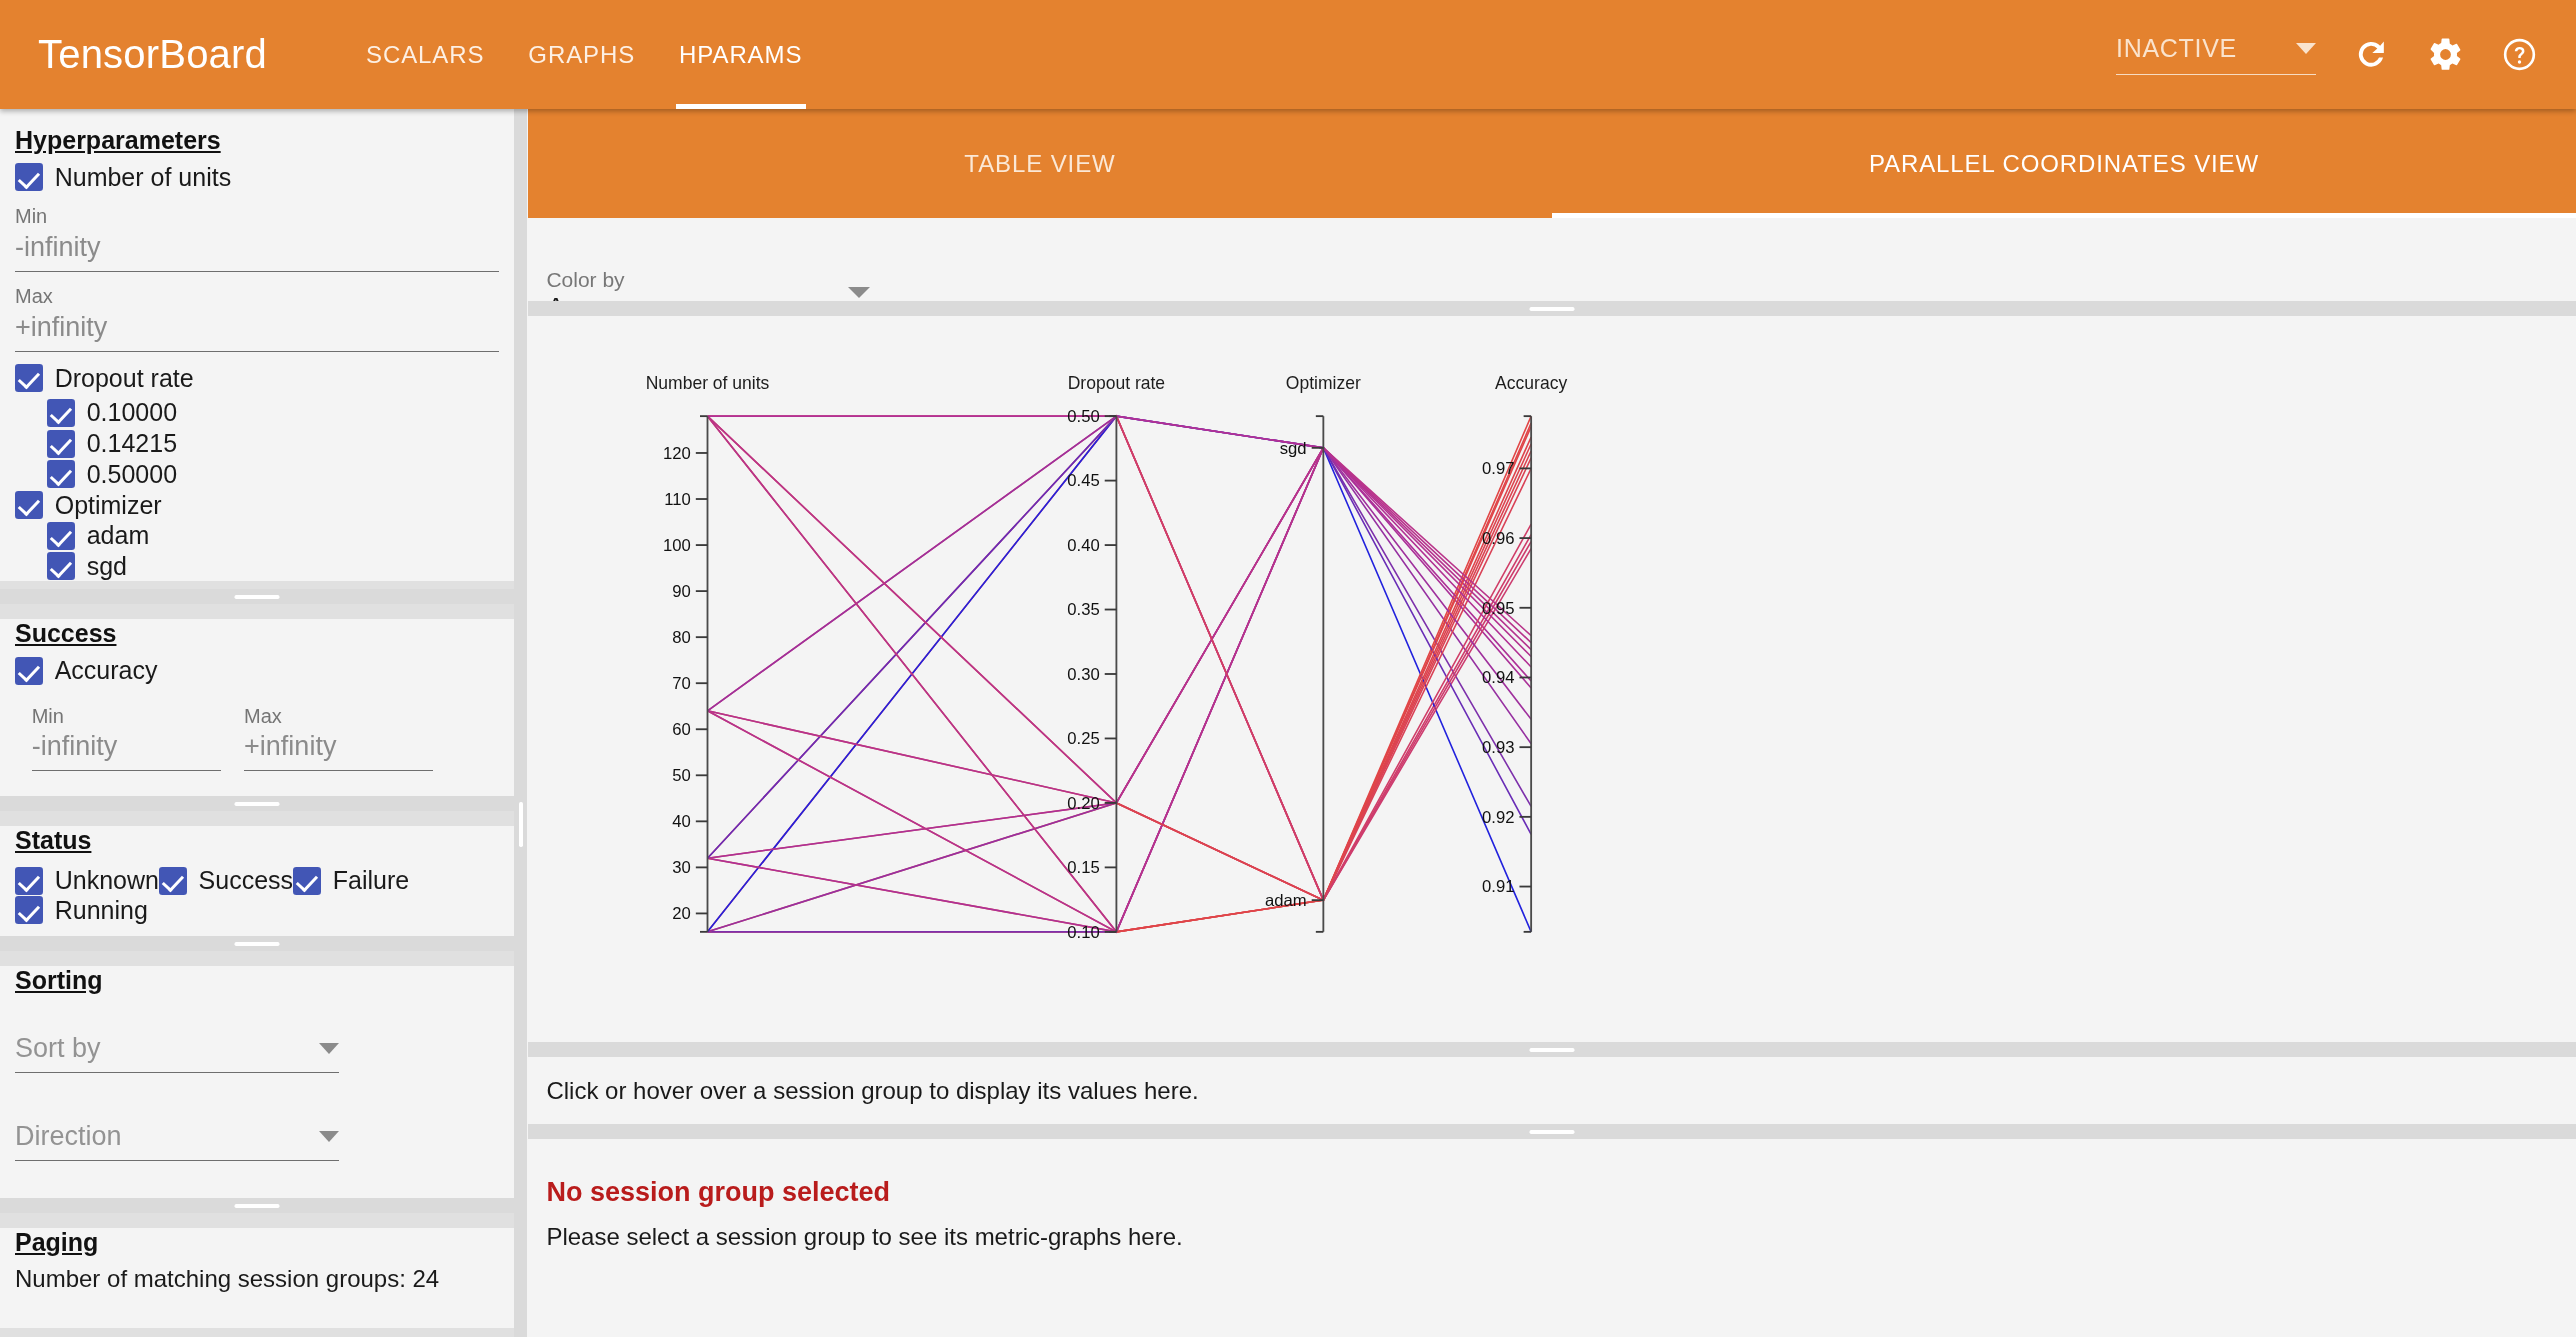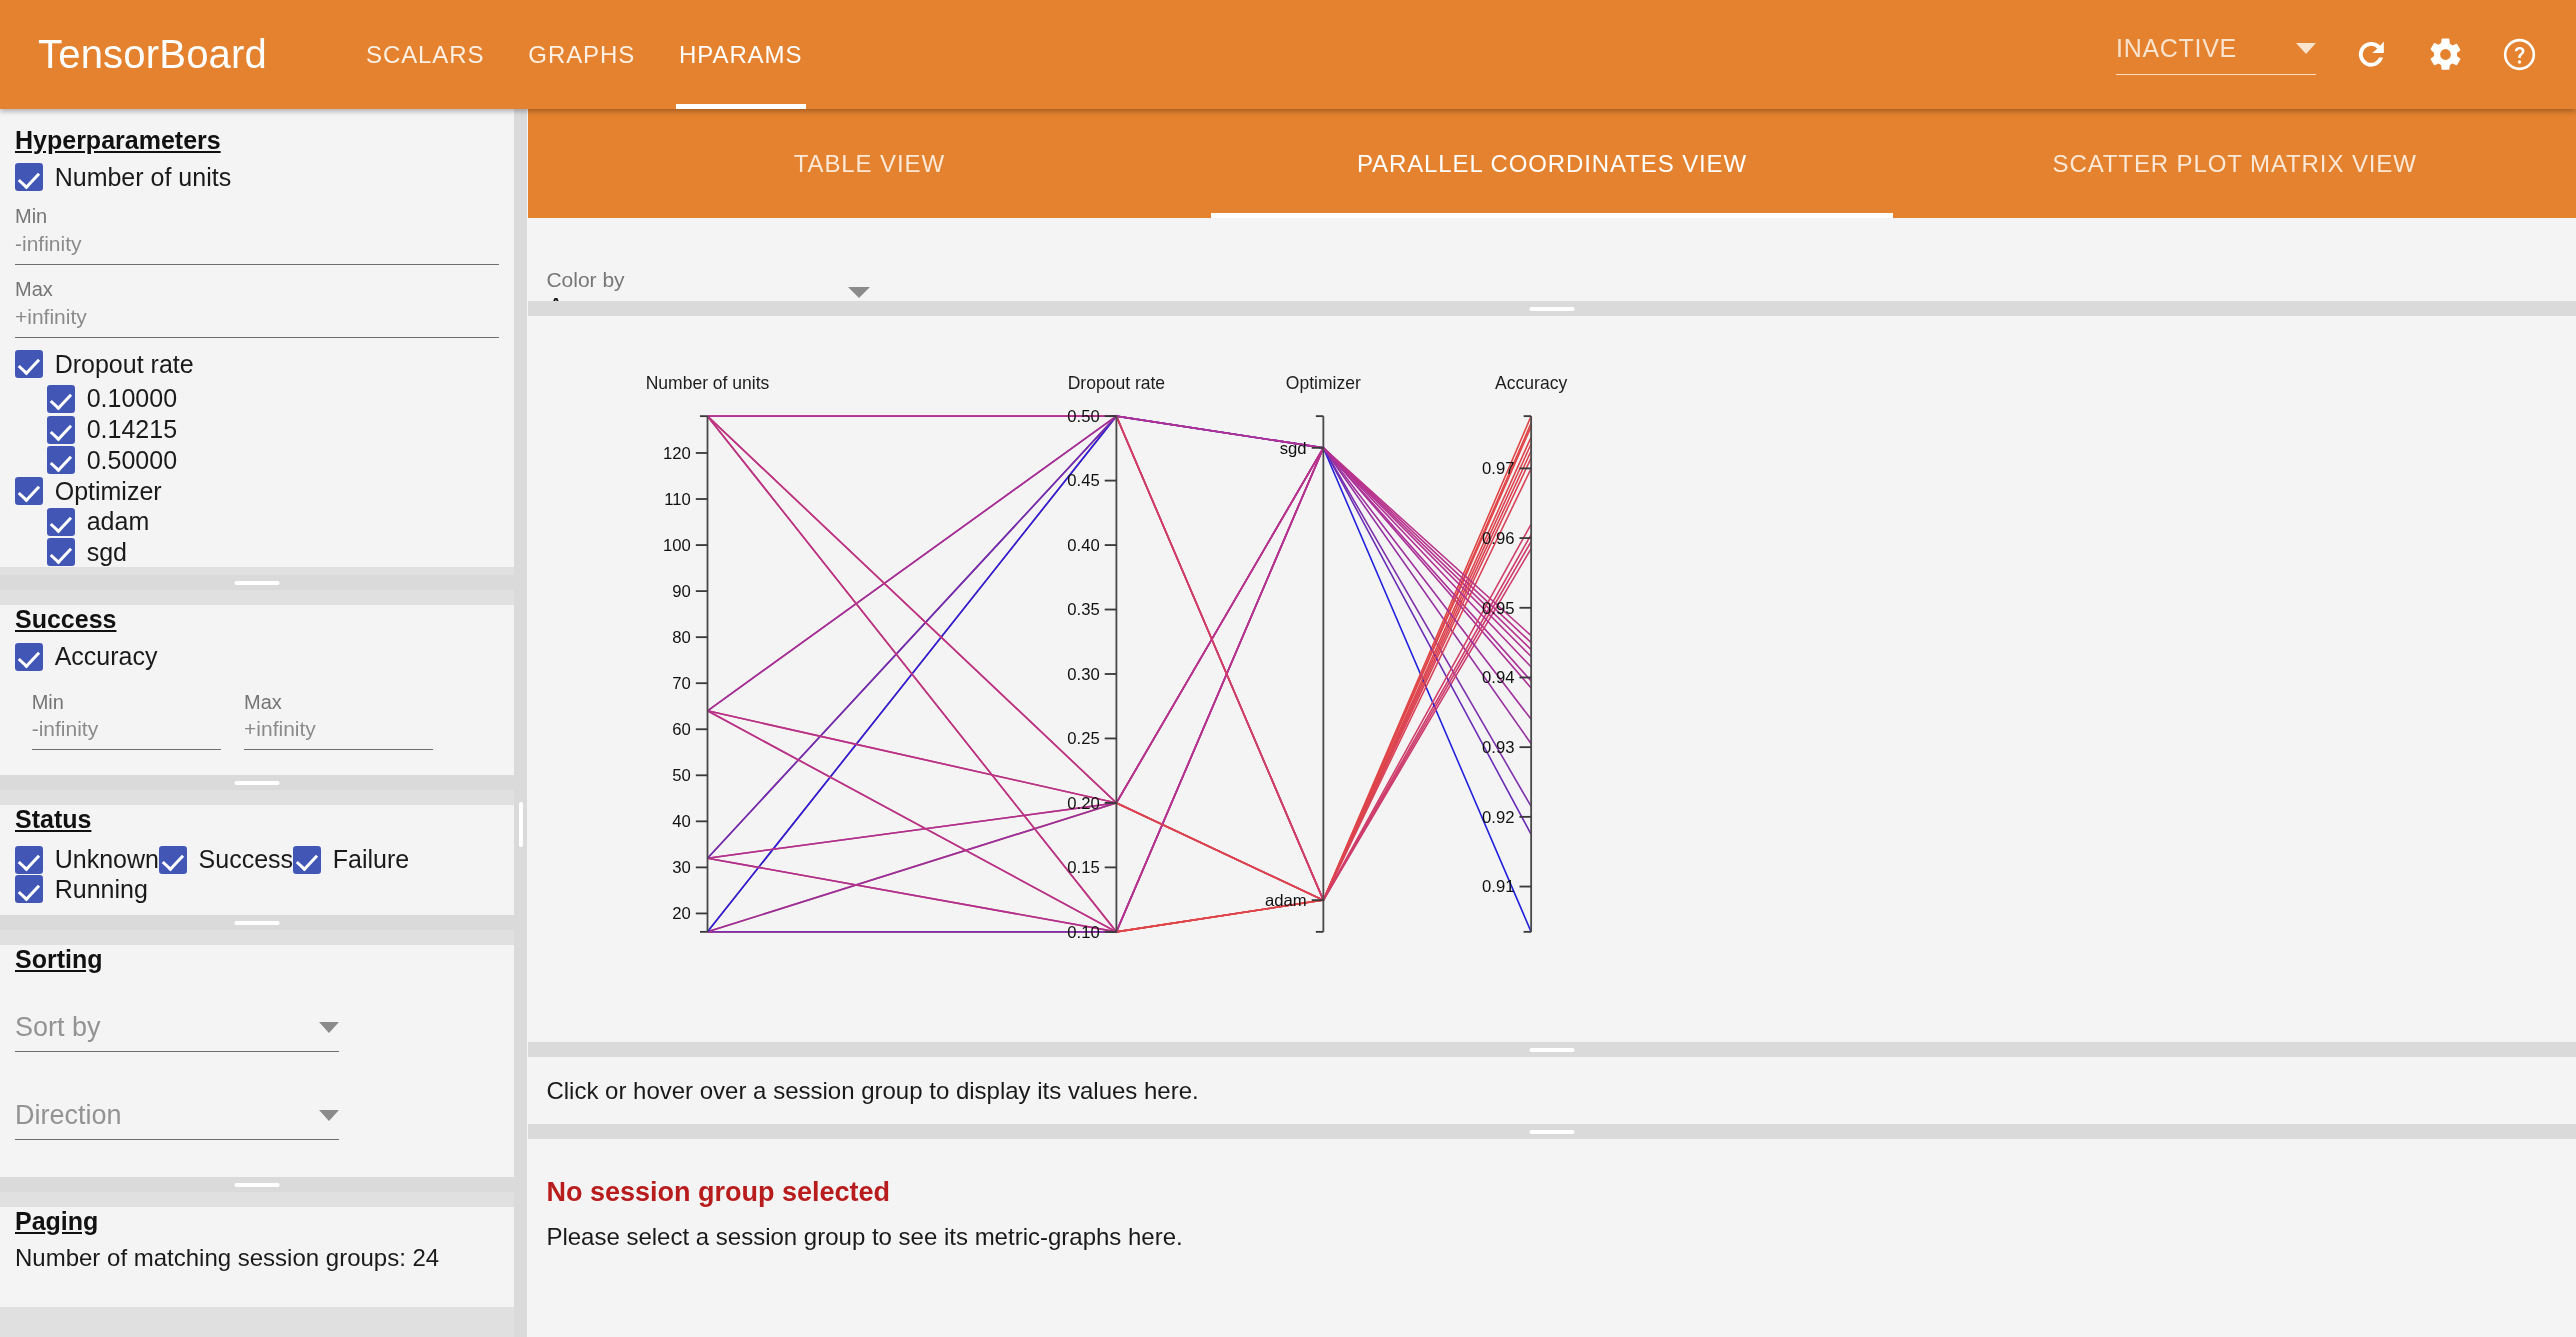--- a/index.html
+++ b/index.html
@@ -79,21 +79,21 @@
     content: ""; position: absolute; left: 8.3px; top: 4.2px;
     width: 9.2px; height: 16.7px; border: solid #fff;
     border-width: 0 3.3px 3.3px 0; transform: rotate(43deg);
   }
   .cblabel { font-size: 25px; color: #1a1a1a; margin-left: 11.7px; white-space: nowrap; }
   .indent1 { margin-left: 32px; }
 
   .field { margin: 13.4px 0 6.7px 0; }
   .field .flabel { font-size: 20px; color: #757575; margin-bottom: 3.3px; }
   .field .fvalue {
-    font-size: 21px; color: #8b8b8b; border-bottom: 1.7px solid #6e6e6e;
+    font-size: 27px; color: #8b8b8b; border-bottom: 1.7px solid #6e6e6e;
     padding-bottom: 8.3px; cursor: text;
   }
   .minmax { display: flex; gap: 23.4px; padding-left: 16.7px; }
   .minmax .field { width: 189px; }
 
   .selectfield {
     margin: 28px 0 0 0; width: 324px; border-bottom: 1.7px solid #6e6e6e;
     display: flex; align-items: center; padding-bottom: 8.3px; cursor: pointer;
   }
   .selectfield .sv { font-size: 27px; color: #939393; }
@@ -312,21 +312,20 @@
   </div>
 </div>
 
 <div id="vhandle"></div>
 
 <div id="main">
 
   <div id="viewtabs">
     <div class="vtab">TABLE VIEW</div>
     <div class="vtab active">PARALLEL COORDINATES VIEW</div>
-    <div class="vtab">SCATTER PLOT MATRIX VIEW</div>
   </div>
 
   <div class="panel" id="colorby-panel">
     <div id="colorby-field">
       <div>
         <div id="colorby-label">Color by</div>
         <div id="colorby-value">Accuracy</div>
       </div>
       <span id="colorby-caret"></span>
     </div>

